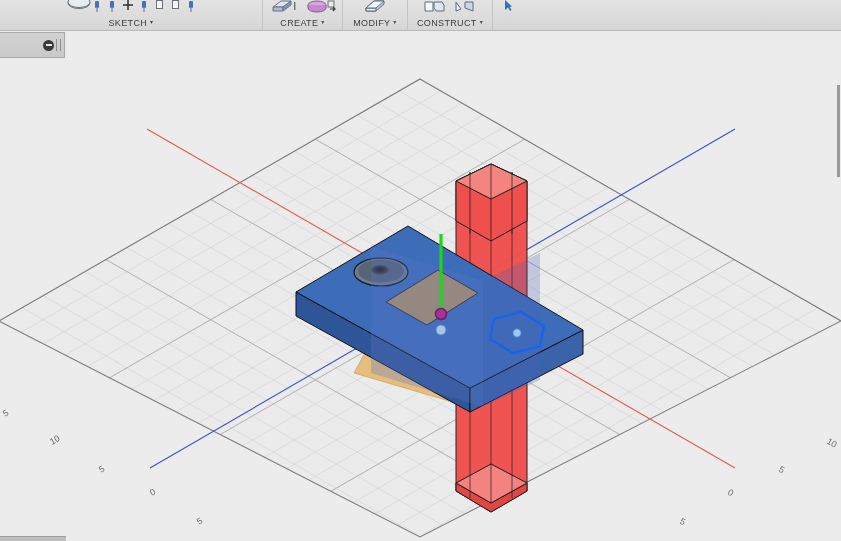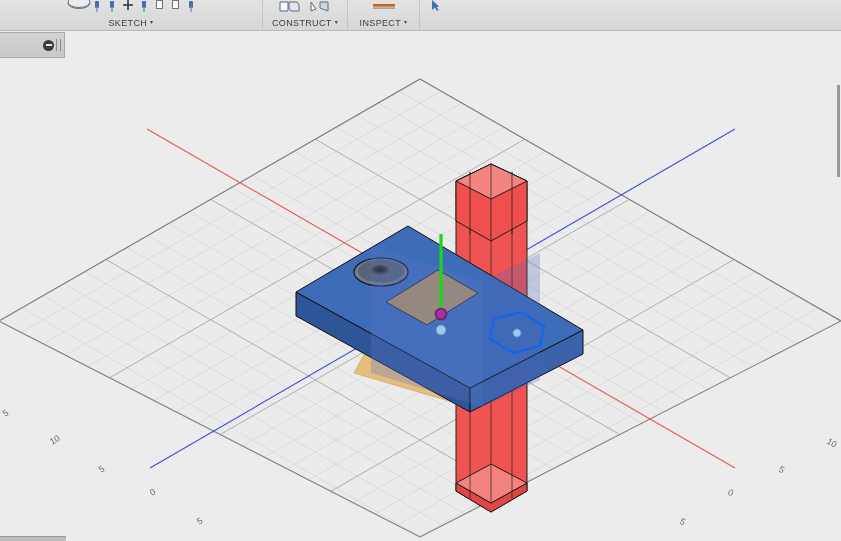--- a/index.html
+++ b/index.html
@@ -188,21 +188,60 @@
             <rect x="4.3" y="8" width="1.4" height="5" fill="#6f8fc9"></rect>
           </svg>
         </span>
       </div>
       <div class="rib-label">
         <span>SKETCH</span>
         <span class="caret">▾</span>
       </div>
     </div>
 
-
+    <div class="rib-panel" style="width:80px">
+      <div class="rib-icons">
+        <span class="ic" style="width:30px">
+          <svg width="30" height="15" viewBox="0 0 30 15">
+            <path d="M4 8 L14 8 L22 2 L12 2 Z" fill="#dfe6f2" stroke="#6d7278" stroke-width="1"></path>
+            <path d="M4 8 L14 8 L14 12 L4 12 Z" fill="#a9bcdd" stroke="#6d7278" stroke-width="1"></path>
+            <path d="M14 8 L22 2 L22 6 L14 12 Z" fill="#7e98c9" stroke="#6d7278" stroke-width="1"></path>
+            <rect x="25" y="3" width="1.4" height="8" fill="#6d7278"></rect>
+          </svg>
+        </span>
+        <span class="ic" style="width:32px">
+          <svg width="32" height="15" viewBox="0 0 32 15">
+            <ellipse cx="13" cy="6" rx="9" ry="4" fill="#d7a9e0" stroke="#7d5e86" stroke-width="1"></ellipse>
+            <path d="M4 6 L4 9 A9 4 0 0 0 22 9 L22 6" fill="#c489d0" stroke="#7d5e86" stroke-width="1"></path>
+            <rect x="24" y="2" width="6" height="6" fill="#e8e8e8" stroke="#6d7278" stroke-width="1"></rect>
+            <path d="M26 10 L31 10 M29 8 L31 10 L29 12" stroke="#3a3a3a" stroke-width="1.2" fill="none"></path>
+          </svg>
+        </span>
+      </div>
+      <div class="rib-label">
+        <span>CREATE</span>
+        <span class="caret">▾</span>
+      </div>
+    </div>
+
+    <div class="rib-panel" style="width:65px">
+      <div class="rib-icons">
+        <span class="ic" style="width:30px">
+          <svg width="30" height="15" viewBox="0 0 30 15">
+            <path d="M6 9 L14 2 L24 2 L24 5 L16 12 L6 12 Z" fill="#c3d4ee" stroke="#5d6a7d" stroke-width="1"></path>
+            <path d="M6 9 L16 9 L16 12 L6 12 Z" fill="#e6edf8" stroke="#5d6a7d" stroke-width="1"></path>
+            <path d="M6 9 L14 2 L24 2 L16 9 Z" fill="#f2f5fa" stroke="#5d6a7d" stroke-width="1"></path>
+          </svg>
+        </span>
+      </div>
+      <div class="rib-label">
+        <span>MODIFY</span>
+        <span class="caret">▾</span>
+      </div>
+    </div>
 
     <div class="rib-panel" style="width:85px">
       <div class="rib-icons">
         <span class="ic" style="width:26px">
           <svg width="26" height="15" viewBox="0 0 26 15">
             <path d="M3 3 L11 3 L11 12 L3 12 Z" fill="#f5f7fa" stroke="#5d6a7d" stroke-width="1"></path>
             <path d="M12 3 L20 3 L22 6 L22 12 L14 12 L12 9 Z" fill="#e0e6ef" stroke="#5d6a7d" stroke-width="1"></path>
           </svg>
         </span>
         <span class="ic" style="width:26px">
@@ -212,34 +251,20 @@
           </svg>
         </span>
       </div>
       <div class="rib-label">
         <span>CONSTRUCT</span>
         <span class="caret">▾</span>
       </div>
     </div>
 
 
-    <div class="rib-panel" style="width:72px">
-      <div class="rib-icons">
-        <span class="ic" style="width:32px">
-          <svg width="32" height="15" viewBox="0 0 32 15">
-            <rect x="5" y="5" width="22" height="2.6" fill="#c0661f"></rect>
-            <rect x="5" y="8.5" width="22" height="1.2" fill="#8d8d8d"></rect>
-          </svg>
-        </span>
-      </div>
-      <div class="rib-label">
-        <span>INSPECT</span>
-        <span class="caret">▾</span>
-      </div>
-    </div>
 
 
 
     <div class="rib-panel" style="width:30px;border-right:none">
       <div class="rib-icons">
         <span class="ic" style="width:10px">
           <svg width="10" height="15" viewBox="0 0 10 15">
             <path d="M2 1 L2 11 L5 8.5 L7 12 L8.6 11 L6.7 8 L9 7.6 Z" fill="#3e6fb8"></path>
           </svg>
         </span>

